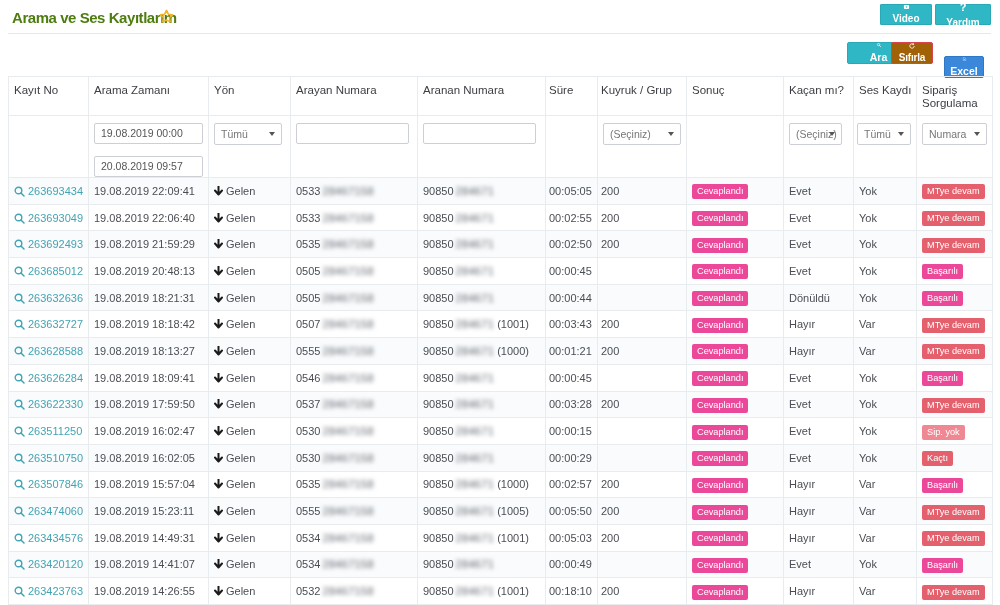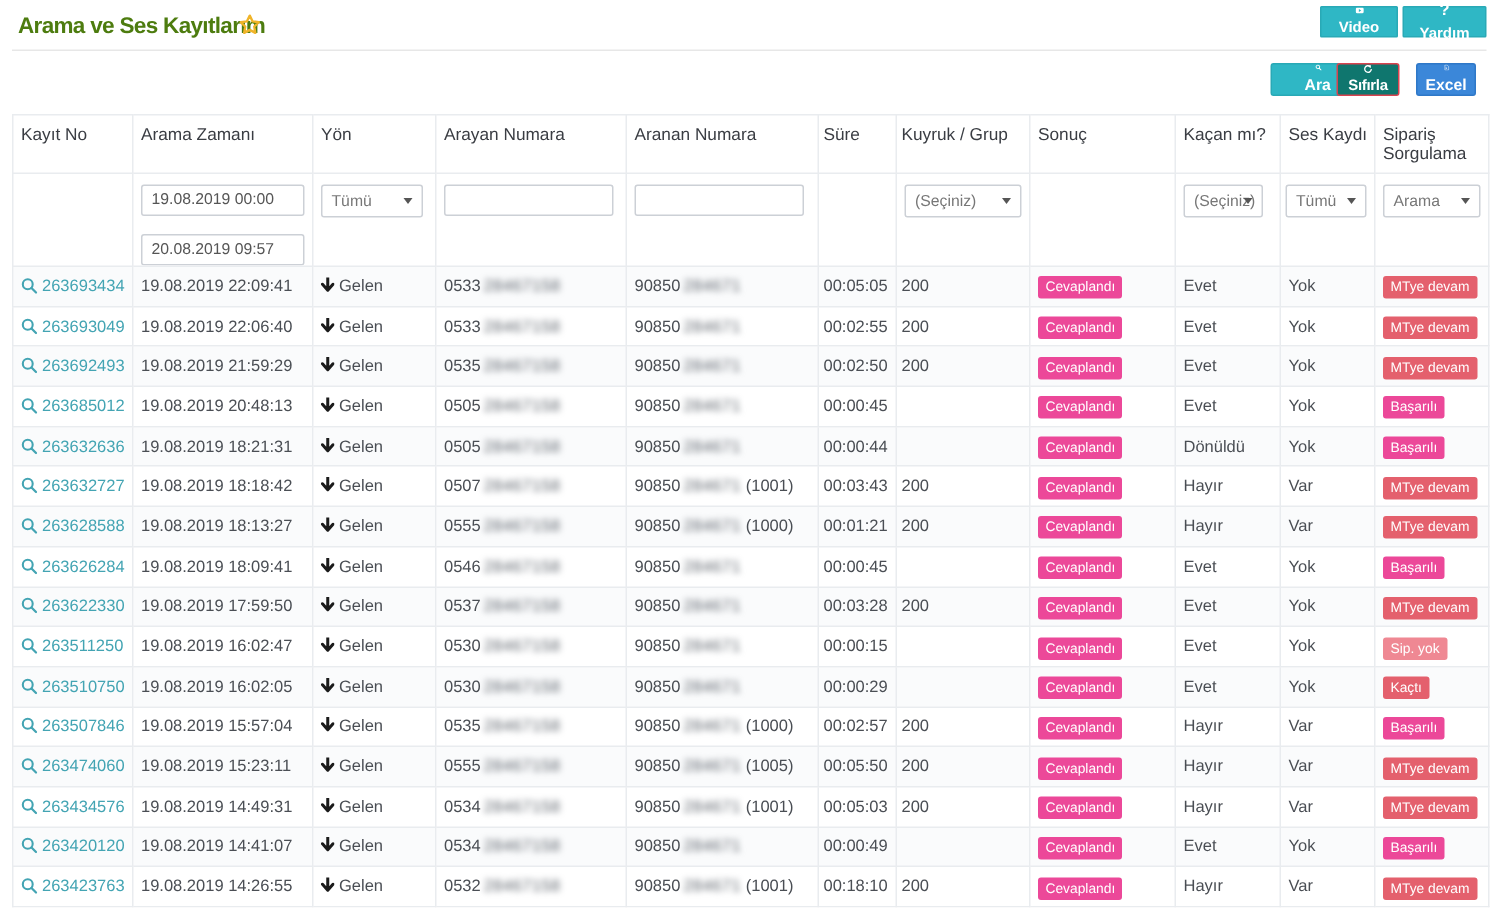--- a/index.html
+++ b/index.html
@@ -9,22 +9,22 @@
 
   h1.title { position:absolute; left:12px; top:9px; font-size:15px; letter-spacing:-0.45px; font-weight:bold; color:#4d7c0f; }
   .star { position:absolute; left:159px; top:9px; }
   .hr1 { position:absolute; left:8px; top:33px; width:983px; height:1px; background:#e7e7e7; }
 
   .btn { position:absolute; display:flex; align-items:center; justify-content:center; gap:4px;
          color:#fff; font-size:10.5px; font-weight:bold; border-radius:2px;flex-direction:column; }
   .btn-video  { left:880px; top:4px;  width:52px; height:21px; background:#2fb7c5; border:1px solid #29a9b6; border-radius:1px; font-size:10px; }
   .btn-yardim { left:935px; top:4px;  width:56px; height:21px; background:#2fb7c5; border:1px solid #29a9b6; border-radius:1px; font-size:10px; }
   .btn-ara    { left:847px; top:42px; width:63px; height:22px; background:#2fb7c5; border:1px solid #29a9b6; }
-  .btn-sifirla{ left:891px; top:42px; width:42px; height:22px; background:#0f766e; border:1px solid #d8434f; }
-  .btn-excel  { left:944px; top:42px; width:40px; height:22px; background:#3b87d9; border:1px solid #2f78c8; }
+  .btn-sifirla{ left:891px; top:42px; width:42px; height:22px; background:#a16207; border:1px solid #d8434f; }
+  .btn-excel  { left:944px; top:56px; width:40px; height:22px; background:#3b87d9; border:1px solid #2f78c8; }
 
   table.grid { position:absolute; left:8px; top:76px; width:984px; border-collapse:collapse; table-layout:fixed; }
   .grid th, .grid td { border:1px solid #e9ecef; font-weight:normal; text-align:left; vertical-align:middle; overflow:hidden; white-space:nowrap; }
   .grid thead th.h { height:39px; vertical-align:top; padding:7px 5px 0 5px; font-size:11.5px; font-weight:normal; color:#3a3d43; line-height:13px; }
   .grid tr.filter td { height:60px; vertical-align:top; padding:7px 5px 0 5px; background:#fff; }
   .grid tbody td { height:26.7px; padding:0 4px 0 5px; font-size:11px; color:#4a4e54; }
   .grid tbody td:nth-child(6), .grid tbody td:nth-child(7), .grid thead tr:first-child th:nth-child(6), .grid thead tr:first-child th:nth-child(7) { padding-left:3px; }
   .grid tbody tr:nth-child(odd) td { background:#fafbfc; }
   .grid tbody tr:nth-child(even) td { background:#fff; }
 
@@ -135,21 +135,21 @@
             <span class="fselect">(Seçiniz)</span>
           </td>
         <td></td>
         <td>
             <span class="fselect" style="width:53px">(Seçiniz)</span>
           </td>
         <td style="padding-left:3px">
             <span class="fselect">Tümü</span>
           </td>
         <td>
-            <span class="fselect">Arama</span>
+            <span class="fselect">Numara</span>
           </td>
       </tr>
     </thead>
     <tbody id="tbody">
       <tr>
         <td><svg class="mag" width="11" height="11" viewBox="0 0 11 11">
               <circle cx="4.5" cy="4.5" r="3.3" fill="none" stroke="#43a4b3" stroke-width="1.4"></circle>
               <line x1="7" y1="7" x2="10" y2="10" stroke="#43a4b3" stroke-width="1.5" stroke-linecap="round"></line>
             </svg><a class="rec" href="#">263693434</a></td>
         <td>19.08.2019 22:09:41</td>

